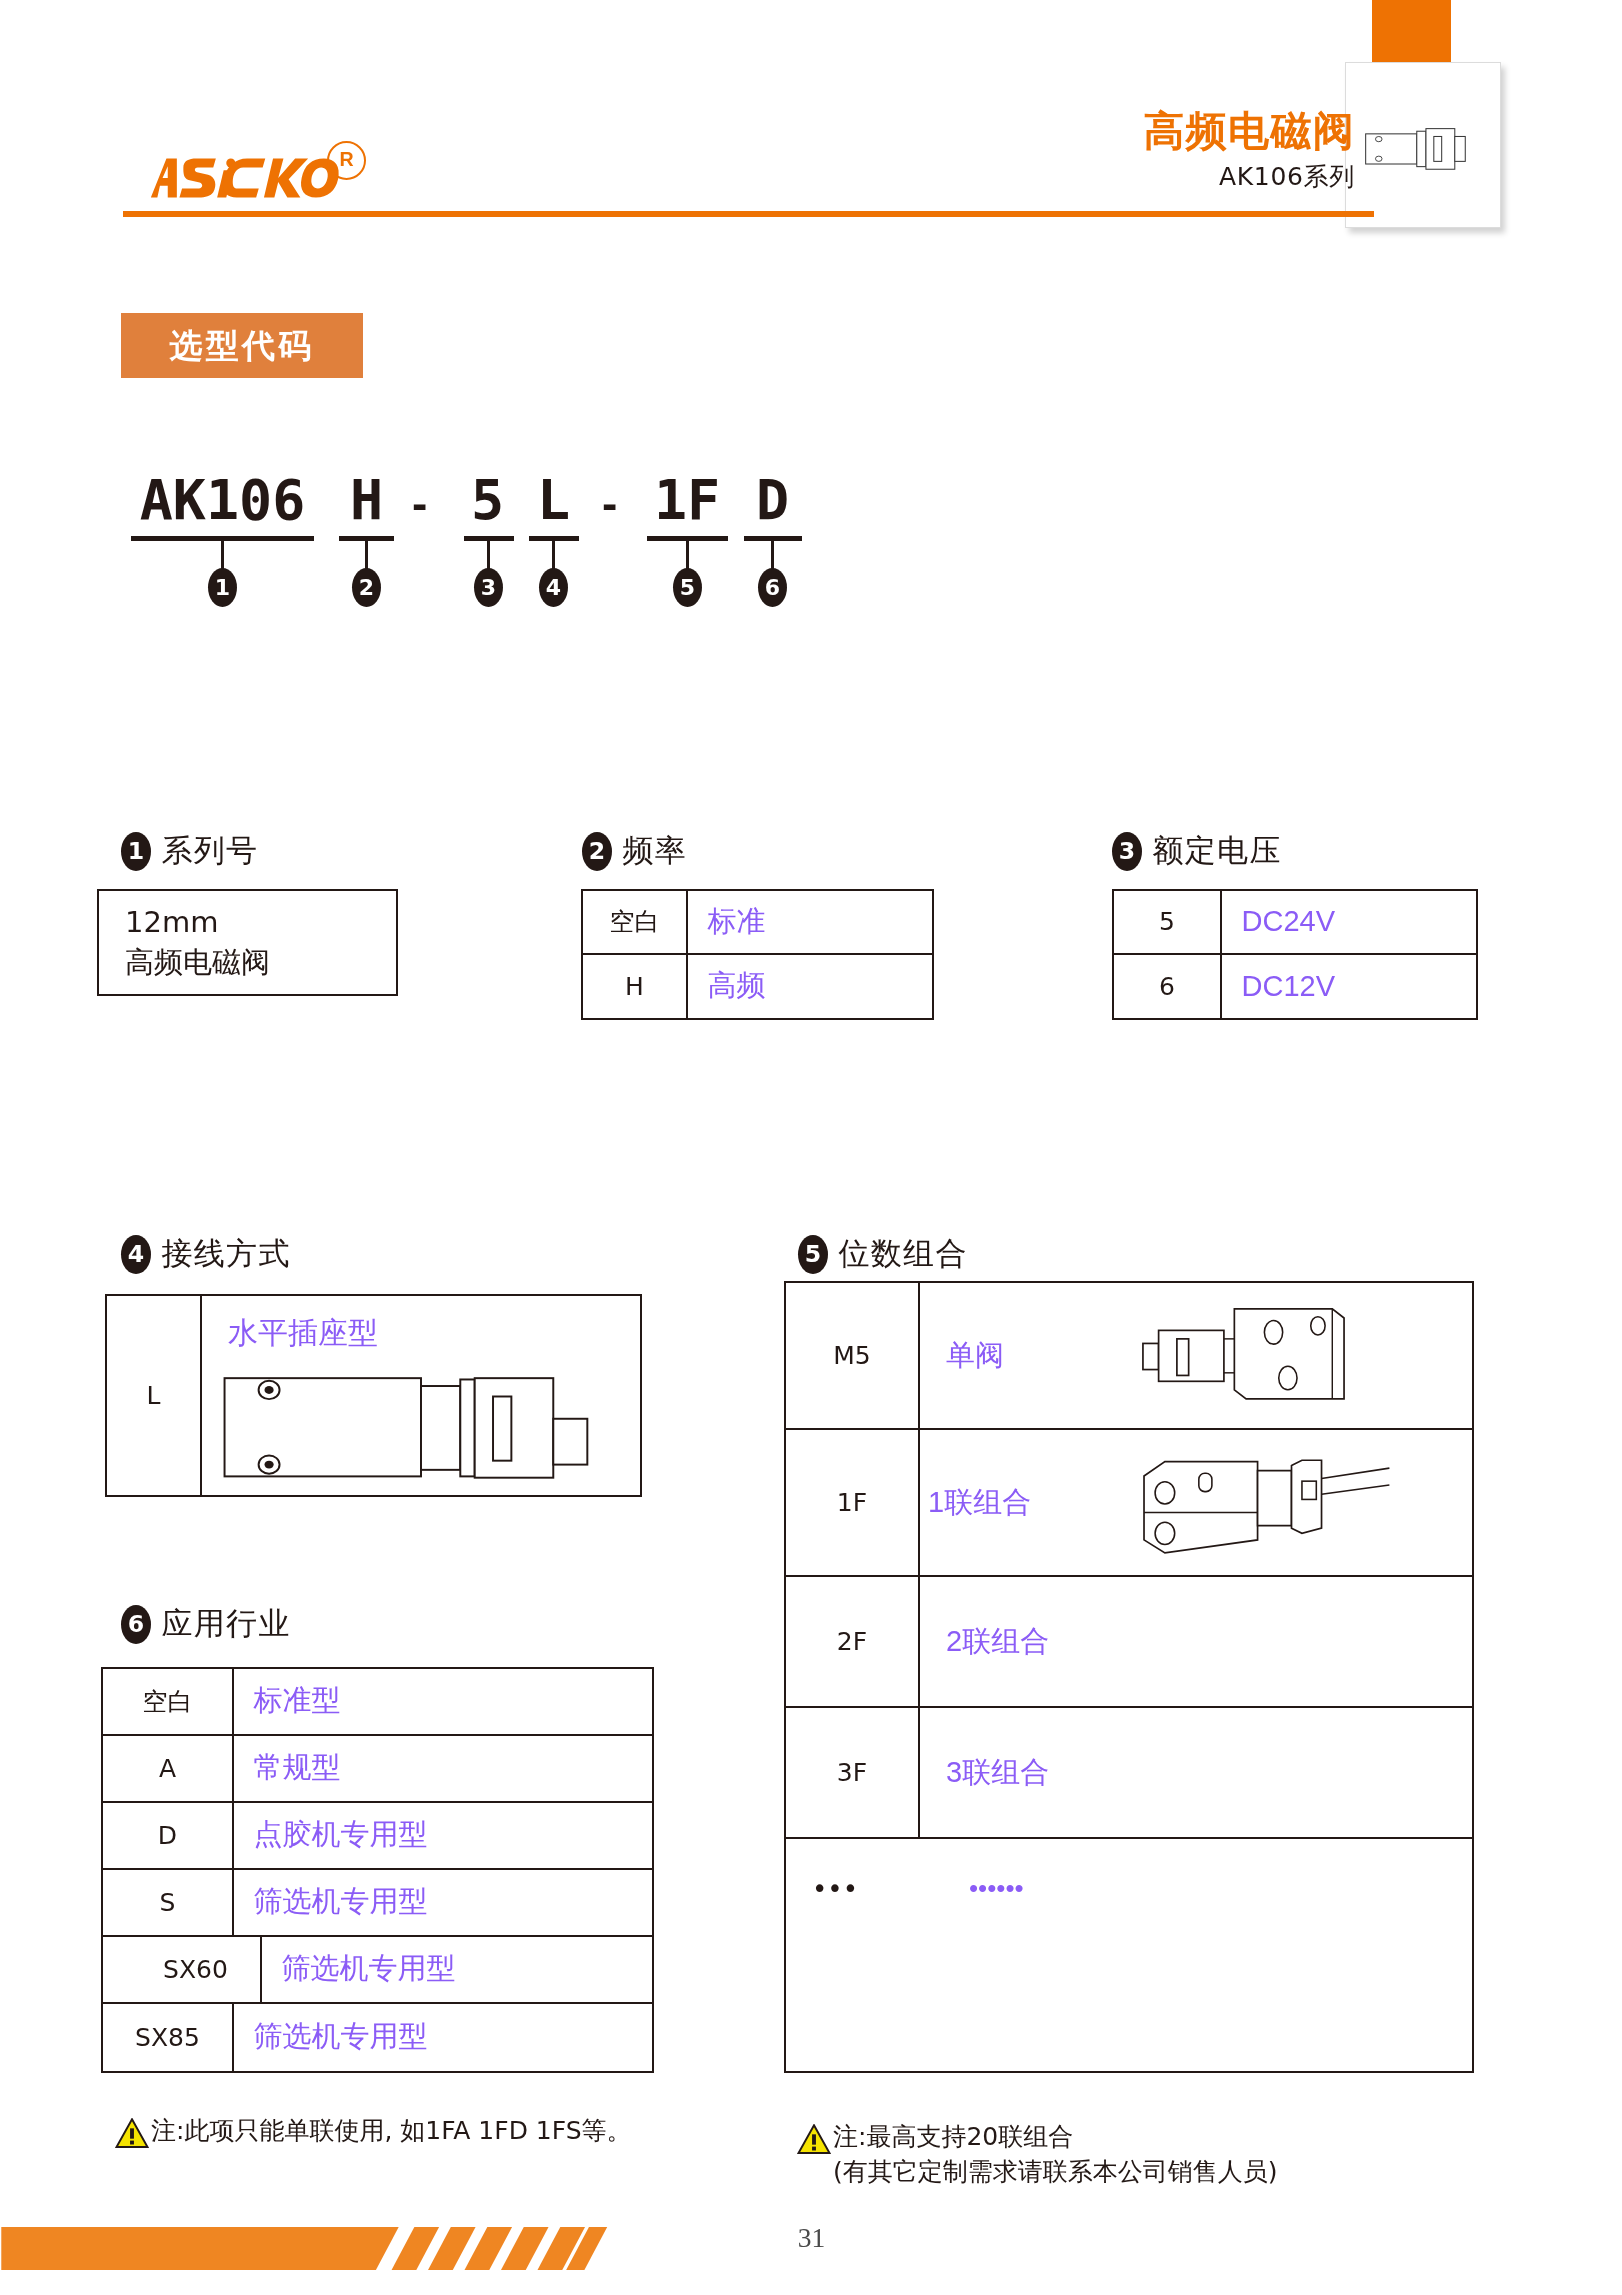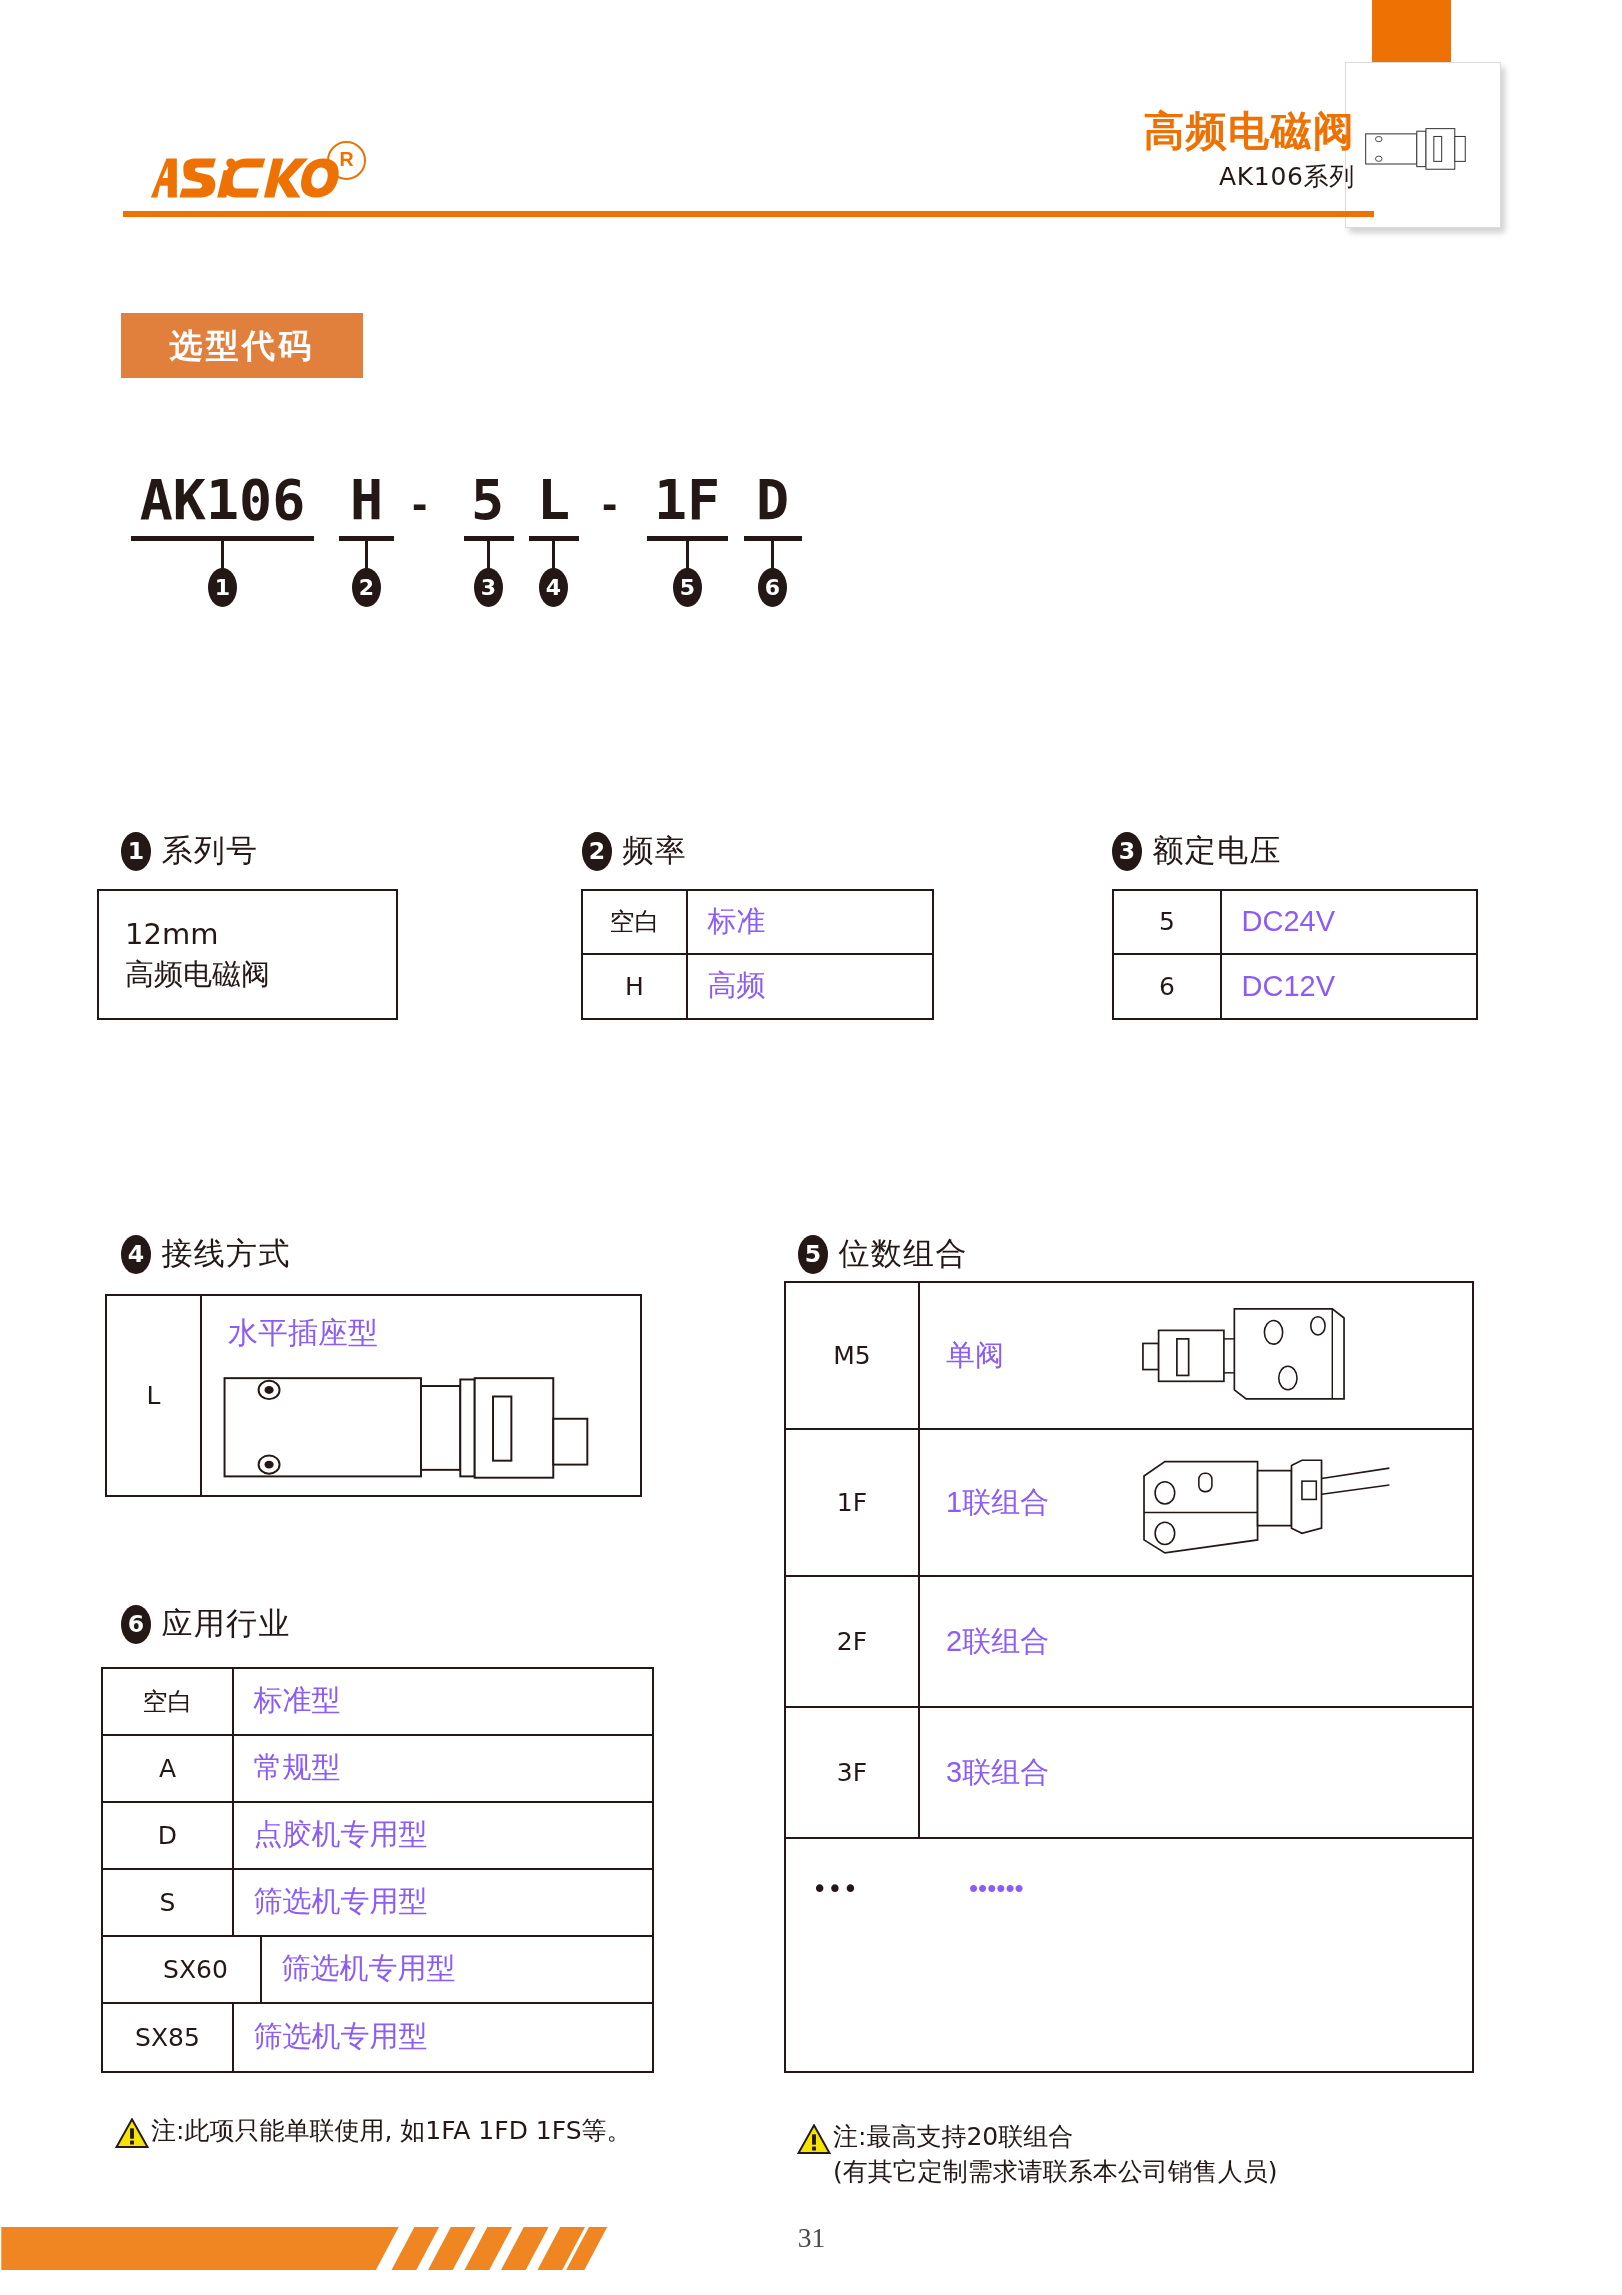--- a/index.html
+++ b/index.html
@@ -171,21 +171,21 @@
     <div class="code-seg" style="left:622px;top:0;width:65px;">D</div>
     <div class="code-rule" style="left:626px;top:65px;width:58px;"></div>
     <div class="code-stem" style="left:653px;top:65px;height:34px;"></div>
     <div class="code-num" style="left:640px;top:97px;">6</div>
   </div>
 
   <div class="sec-h" style="left:121px;top:830px;">
     <div class="sec-bullet">1</div>
     <div class="sec-t">系列号</div>
   </div>
-  <div class="tbl" style="left:97px;top:889px;width:301px;height:131px;">
+  <div class="tbl" style="left:97px;top:889px;width:301px;height:107px;">
     <div class="trow last" style="height:100%;">
       <div class="tc-nosplit">12mm
 高频电磁阀</div>
     </div>
   </div>
 
   <div class="sec-h" style="left:582px;top:830px;">
     <div class="sec-bullet">2</div>
     <div class="sec-t">频率</div>
   </div>
@@ -314,21 +314,21 @@
             <line x1="134" y1="58" x2="150" y2="58"></line>
             <line x1="134" y1="110" x2="150" y2="110"></line>
             <line x1="300" y1="12" x2="300" y2="150"></line>
           </g>
         </svg>
       </div>
     </div>
 
     <div class="trow" style="height:147px;">
       <div class="tc-code" style="width:134px;">1F</div>
-      <div class="tc-desc" style="position:relative;padding-left:26px;">
+      <div class="tc-desc" style="position:relative;padding-left:8px;">
         <span>1联组合</span>
         <svg style="position:absolute;left:216px;top:11.8px;" width="281" height="124" viewBox="0 0 430 190">
           <g fill="#fff" stroke="#231815" stroke-width="2.6">
             <path d="M12 52 L44 30 L186 30 L186 150 L44 170 L12 150 Z"></path>
             <path d="M186 44 L238 44 L238 128 L186 128 Z"></path>
             <path d="M238 36 L254 28 L284 28 L284 132 L254 140 L238 132 Z"></path>
           </g>
           <g fill="#fff" stroke="#231815" stroke-width="2.4">
             <ellipse cx="44" cy="78" rx="15" ry="17"></ellipse>
             <ellipse cx="44" cy="140" rx="15" ry="17"></ellipse>

